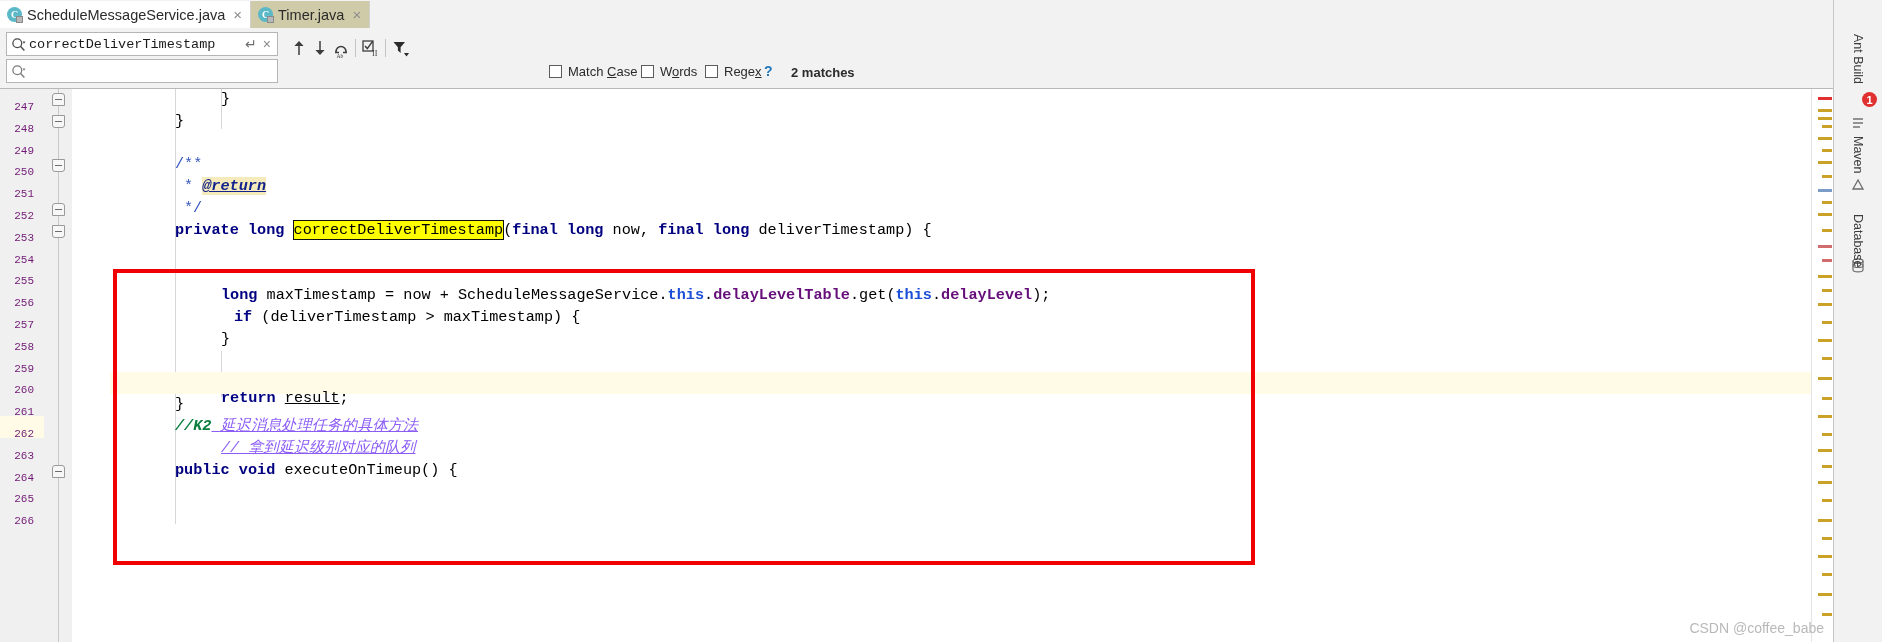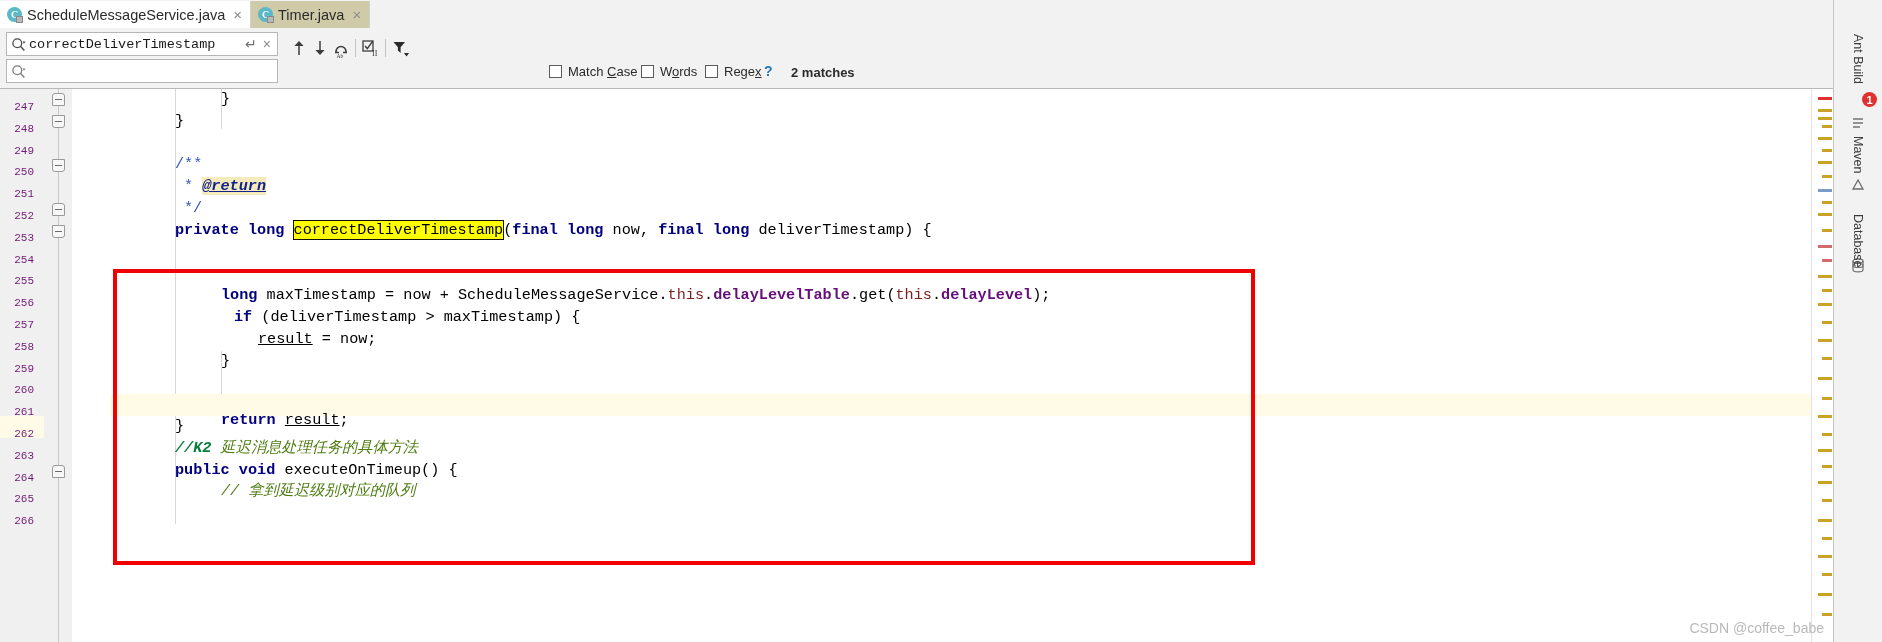--- a/index.html
+++ b/index.html
@@ -126,22 +126,22 @@
 
   
   .kw{color:#000080;font-weight:bold;}
   .jdoc{color:#3355bb;}
   .jdoctag{
     color:#11228c;font-weight:bold;font-style:italic;text-decoration:underline;
     background:#f5eabb;
   }
   .fld{color:#660e7a;font-weight:bold;}
   .lv{text-decoration:underline;}
-  .kwthis{color:#7f1d1d;font-weight:normal;}
-  .cmtgreen{color:#4d7c0f;font-style:italic;}
+  .kwthis{color:#1d4ed8;font-weight:bold;}
+  .cmtgreen{color:#8b5cf6;font-style:italic;text-decoration:underline;}
   .cmtbold{color:#0a7f3f;font-weight:bold;font-style:italic;}
   .hl{background:#ffff00;outline:1px solid #101010;}
 
   
   .fmark{
     position:absolute;left:8px;width:13px;height:13px;
     border:1px solid #9a9a9a;background:#f7f7f7;box-sizing:border-box;
   }
   .fmark.minus:after{
     content:"";position:absolute;left:2px;top:5px;width:7px;height:1px;background:#6e6e6e;
@@ -432,23 +432,20 @@
       <div class="row"></div>
 
       <div class="row">
         <span class="codeline" style="left:111px;"><span class="kw">long</span><span> maxTimestamp = now + ScheduleMessageService.</span><span class="kwthis">this</span><span>.</span><span class="fld">delayLevelTable</span><span>.get(</span><span class="kwthis">this</span><span>.</span><span class="fld">delayLevel</span><span>);</span></span>
       </div>
 
       <div class="row">
         <span class="codeline" style="left:124px;"><span class="kw">if</span><span> (deliverTimestamp &gt; maxTimestamp) {</span></span>
       </div>
 
-      <div class="row">
-        <span class="codeline" style="left:148px;"><span class="lv">result</span><span> = now;</span></span>
-      </div>
 
       <div class="row">
           <span class="codeline" style="left:111px;">}</span>
         </div>
 
       <div class="row"></div>
 
       <div class="row">
         <div class="rowhl2"></div>
         <span class="codeline" style="left:111px;margin-top:16px;"><span class="kw">return</span> <span class="lv">result</span><span>;</span></span>
@@ -456,25 +453,25 @@
 
       <div class="row">
           <span class="codeline" style="left:65px;">}</span>
         </div>
 
       <div class="row">
         <span class="codeline" style="left:65px;"><span class="cmtbold">//K2</span><span class="cmtgreen"> 延迟消息处理任务的具体方法</span></span>
       </div>
 
       <div class="row">
+        <span class="codeline cmtgreen" style="left:111px;">// 拿到延迟级别对应的队列</span>
+      </div>
+
+      <div class="row">
         <span class="codeline" style="left:65px;"><span class="kw">public</span> <span class="kw">void</span><span> executeOnTimeup() {</span></span>
-      </div>
-
-      <div class="row">
-        <span class="codeline cmtgreen" style="left:111px;">// 拿到延迟级别对应的队列</span>
       </div>
     </div>
 
     <div id="red-box"></div>
   </div>
 
   <div class="marker-strip" id="marker-strip">
       <div class="mk" style="top: 8px; right: 2px; width: 14px; background: rgb(224, 48, 48);"></div>
       <div class="mk" style="top: 20px; right: 2px; width: 14px; background: rgb(201, 162, 39);"></div>
       <div class="mk" style="top: 28px; right: 2px; width: 14px; background: rgb(201, 162, 39);"></div>

